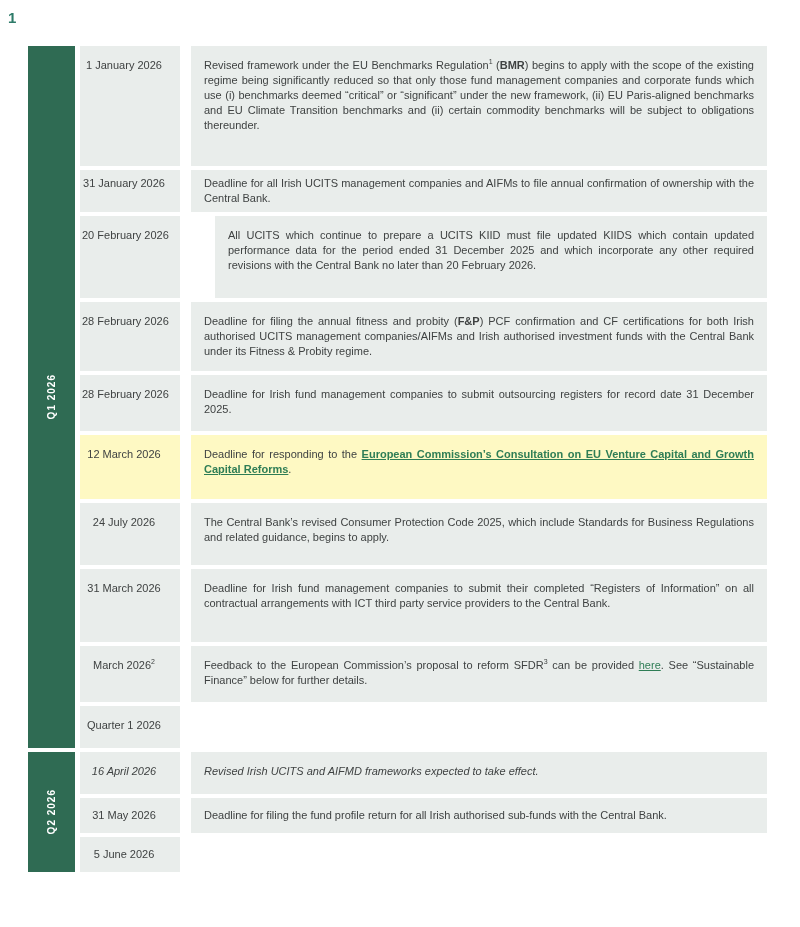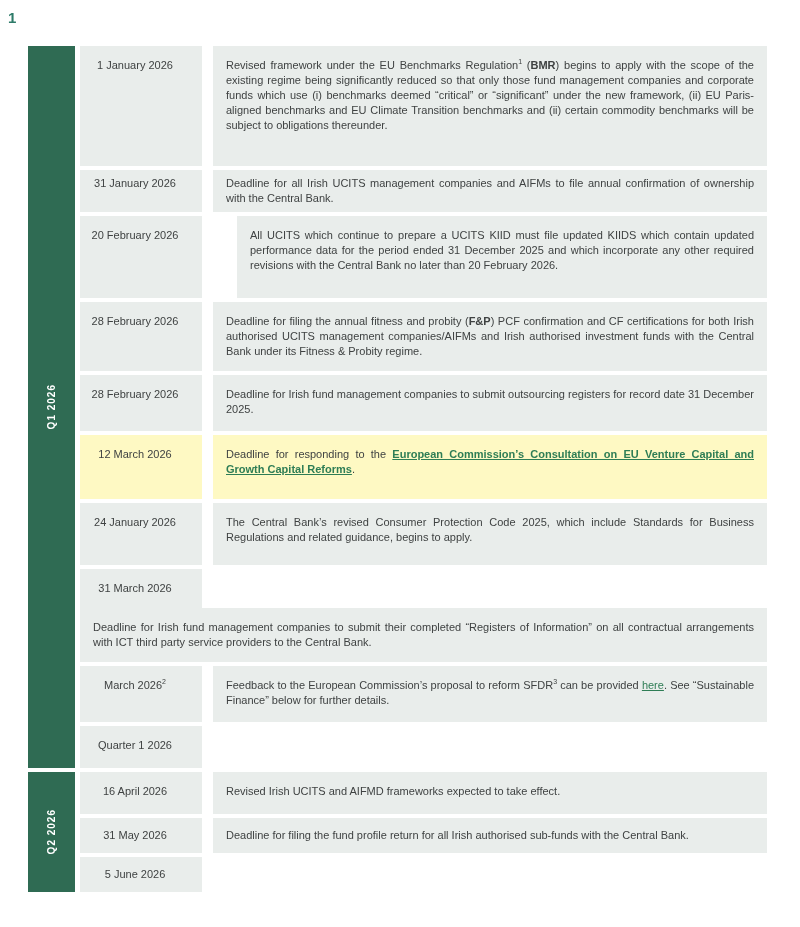--- a/index.html
+++ b/index.html
@@ -21,44 +21,44 @@
     display:flex;align-items:center;justify-content:center;
   }
   .qlabel{
     writing-mode:vertical-rl;transform:rotate(180deg);
     color:#ffffff;font-size:10px;font-weight:bold;letter-spacing:1px;white-space:nowrap;
   }
   .rows{flex:1;display:flex;flex-direction:column;gap:4px;min-width:0;}
   .row{display:flex;}
   .cell{background:#e9edeb;box-sizing:border-box;}
   .date{
-    width:122px;flex:none;margin-right:11px;
+    width:100px;flex:none;margin-right:11px;
     text-align:center;padding:12px 14px 12px 2px;
     font-size:11px;line-height:15px;white-space:nowrap;
   }
   .desc{
     flex:1;padding:12px 13px;min-width:0;
     font-size:11px;line-height:15px;text-align:justify;
   }
   sup{font-size:7px;vertical-align:super;line-height:0;}
   b{font-weight:bold;}
   a.lnk{color:#2e7d55;text-decoration:underline;}
   a.lnk.b{font-weight:bold;}
   
   .q1 .row:nth-child(1){min-height:120px;}
   .q1 .row:nth-child(2) .cell{padding-top:6px;padding-bottom:6px;}
   .q1 .row:nth-child(2){min-height:42px;justify-content:space-between;}
   .q1 .row:nth-child(3){min-height:82px;gap:24px;}
   .q1 .row:nth-child(5){min-height:56px;}
   .q1 .row:nth-child(6){min-height:64px;}
   .q1 .row:nth-child(7){min-height:62px;}
-  .q1 .row:nth-child(8){min-height:73px;flex-direction:column;}
+  .q1 .row:nth-child(8){min-height:73px;}
   .q1 .row:nth-child(9){min-height:56px;}
   .q1 .row:nth-child(10){min-height:42px;}
-  .q2 .row:nth-child(1){min-height:42px;}
+  .q2 .row:nth-child(1){min-height:42px;font-style:italic;}
   .q2 .row:nth-child(2) .cell,
   .q2 .row:nth-child(3) .cell{padding-top:10px;padding-bottom:10px;}
   
   .q1 .row:nth-child(6) .cell{background:#fef9c3;}
 </style>
 </head>
 <body>
 
 <div class="heading">
   <span class="num">1</span>
@@ -88,21 +88,21 @@
         </div>
         <div class="row">
           <div class="cell date">28 February 2026</div>
           <div class="cell desc">Deadline for Irish fund management companies to submit outsourcing registers for record date 31 December 2025.</div>
         </div>
         <div class="row">
           <div class="cell date">12 March 2026</div>
           <div class="cell desc">Deadline for responding to the <a href="#" class="lnk b">European Commission’s Consultation on EU Venture Capital and Growth Capital Reforms</a>.</div>
         </div>
         <div class="row">
-          <div class="cell date">24 January 2026</div>
+          <div class="cell date">24 July 2026</div>
           <div class="cell desc">The Central Bank’s revised Consumer Protection Code 2025, which include Standards for Business Regulations and related guidance, begins to apply.</div>
         </div>
         <div class="row">
           <div class="cell date">31 March 2026</div>
           <div class="cell desc">Deadline for Irish fund management companies to submit their completed “Registers of Information” on all contractual arrangements with ICT third party service providers to the Central Bank.</div>
         </div>
         <div class="row">
           <div class="cell date">March 2026<sup>2</sup></div>
           <div class="cell desc">Feedback to the European Commission’s proposal to reform SFDR<sup>3</sup> can be provided <a href="#" class="lnk">here</a>. See “Sustainable Finance” below for further details.</div>
         </div>

